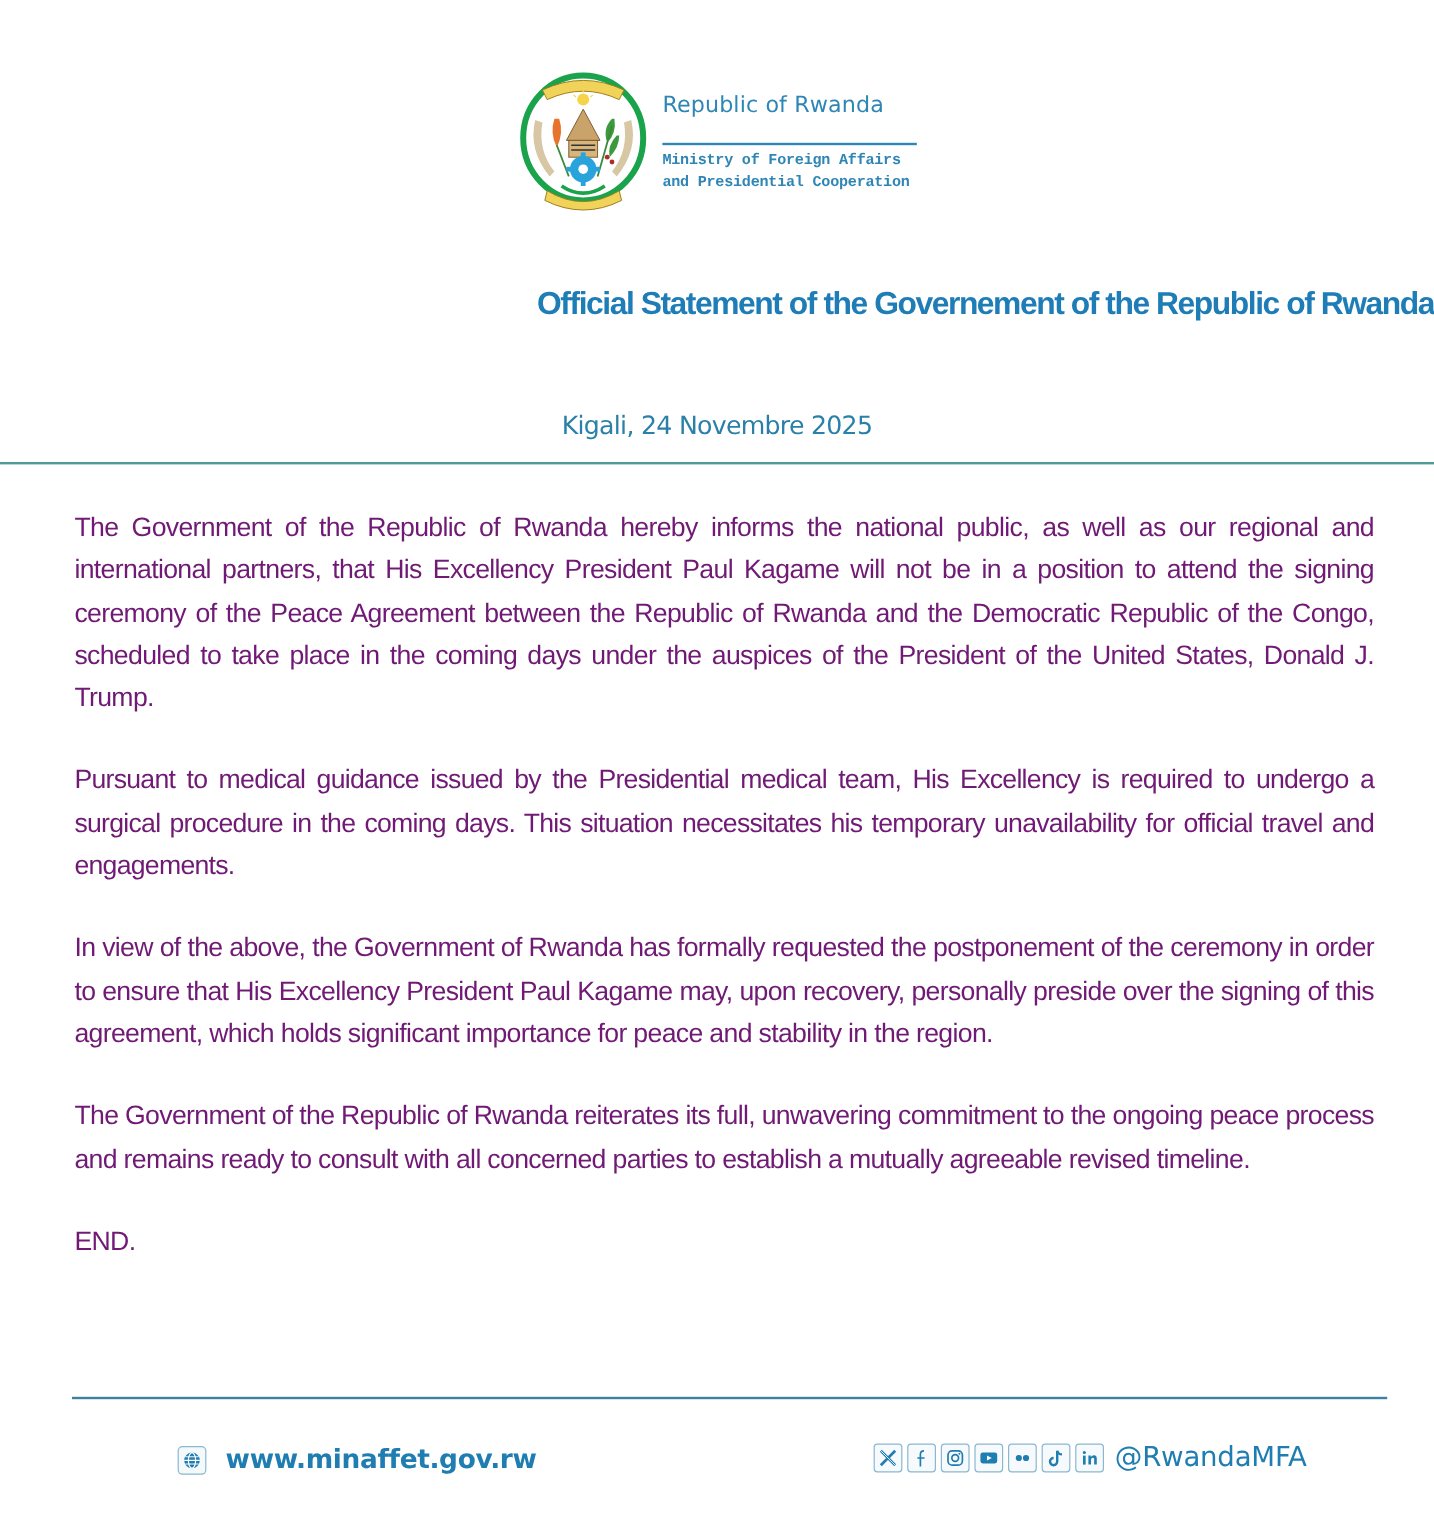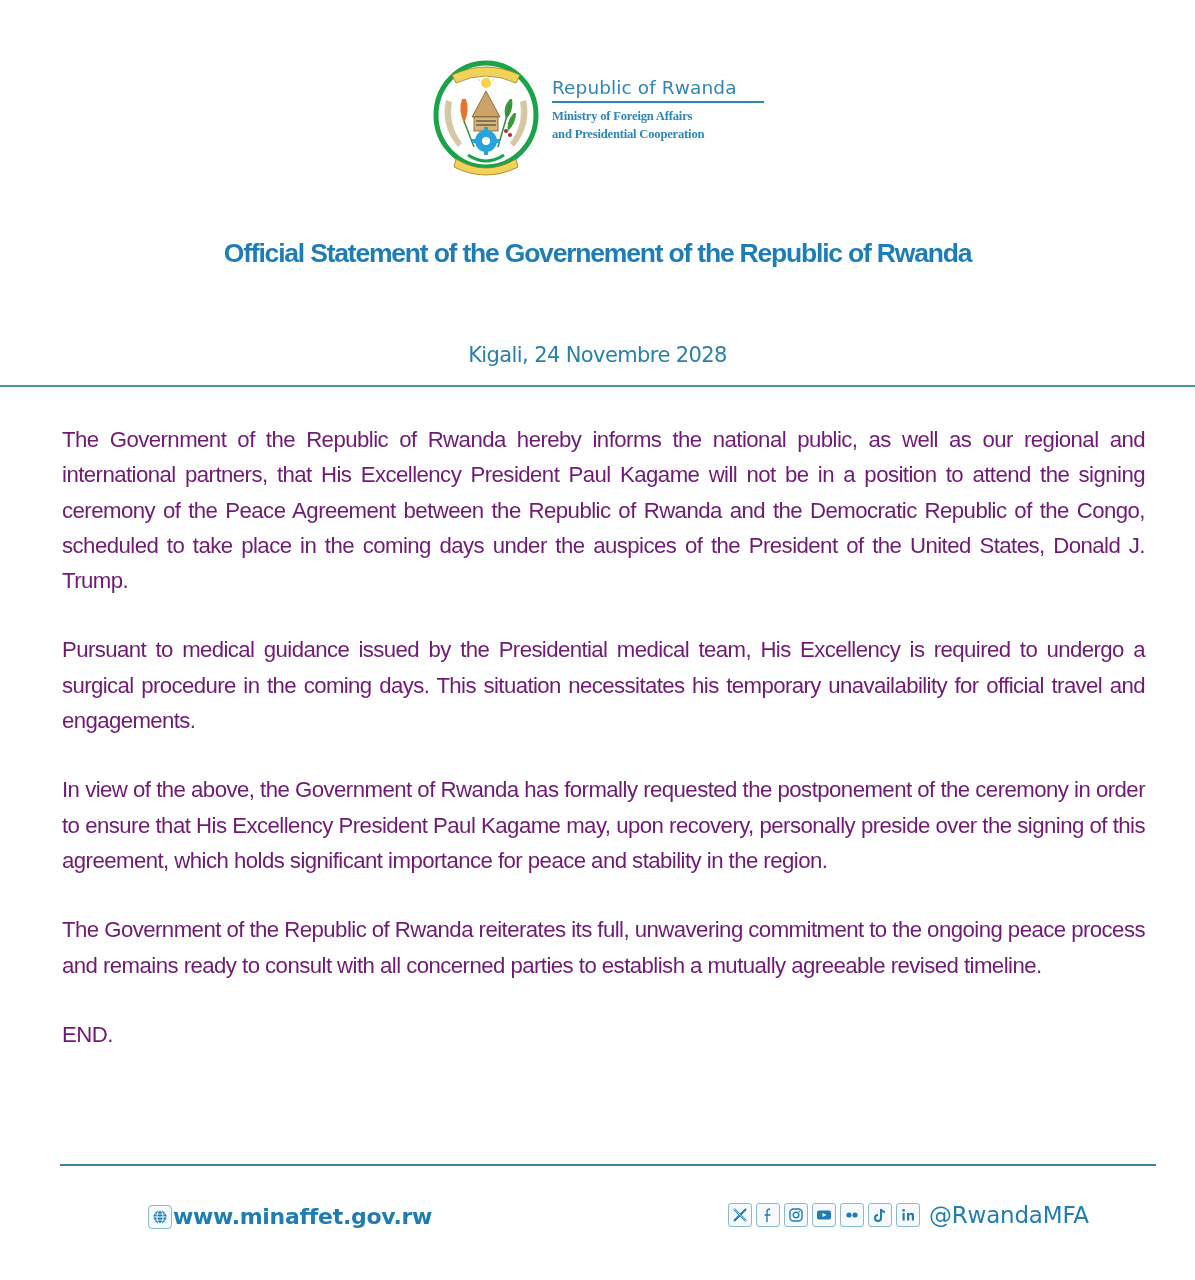--- a/index.html
+++ b/index.html
@@ -35,43 +35,43 @@
       left: 122px;
       top: 20px;
       width: 220px;
     }
     .republic-name {
       font-family: "DejaVu Sans", sans-serif;
       font-size: 18.5px;
       color: #2f86b5;
       letter-spacing: 0.1px;
       line-height: 26px;
-      padding-bottom: 0;
+      padding-bottom: 18px;
       border-bottom: 2px solid #2f86b5;
       width: 212px;
       white-space: nowrap;
     }
     .ministry-line {
-      font-family: Liberation Serif, serif;
+      font-family: Liberation Mono, monospace;
       font-weight: bold;
       font-size: 12.6px;
       color: #2f86b5;
       line-height: 18px;
       white-space: nowrap;
       letter-spacing: -0.2px;
     }
     .ministry-line.first { margin-top: 4px; }
 
     
     .statement-title {
       position: absolute;
       left: 0;
       width: 1195px;
       top: 236px;
-      text-align: center;
+      text-align: right;
       font-family: "Liberation Sans", sans-serif;
       font-weight: bold;
       font-size: 26.5px;
       letter-spacing: -1.2px;
       color: #1e7db6;
       line-height: 34px;
     }
 
     
     .dateline {
@@ -122,21 +122,21 @@
       width: 1096px;
       height: 2px;
       background: #3d82a0;
     }
     .footer-website {
       position: absolute;
       left: 148px;
       top: 1202px;
       display: flex;
       align-items: center;
-      gap: 1px;
+      gap: 16px;
       text-decoration: none;
     }
     .globe-box {
       width: 24px;
       height: 24px;
       border: 1px solid #8ab8cf;
       border-radius: 4px;
       display: flex;
       align-items: center;
       justify-content: center;
@@ -228,21 +228,21 @@
 
   <div class="ministry-text">
     <div class="republic-name">Republic of Rwanda</div>
     <div class="ministry-line first">Ministry of Foreign Affairs</div>
     <div class="ministry-line">and Presidential Cooperation</div>
   </div>
 </div>
 
 <h1 class="statement-title">Official Statement of the Governement of the Republic of Rwanda</h1>
 
-<div class="dateline">Kigali, 24 Novembre 2028</div>
+<div class="dateline">Kigali, 24 Novembre 2025</div>
 
 <div class="divider-top"></div>
 
 <div class="statement-body">
   <p class="para">The Government of the Republic of Rwanda hereby informs the national public, as well as our regional and international partners, that His Excellency President Paul Kagame will not be in a position to attend the signing ceremony of the Peace Agreement between the Republic of Rwanda and the Democratic Republic of the Congo, scheduled to take place in the coming days under the auspices of the President of the United States, Donald J. Trump.</p>
   <p class="para p2">Pursuant to medical guidance issued by the Presidential medical team, His Excellency is required to undergo a surgical procedure in the coming days. This situation necessitates his temporary unavailability for official travel and engagements.</p>
   <p class="para">In view of the above, the Government of Rwanda has formally requested the postponement of the ceremony in order to ensure that His Excellency President Paul Kagame may, upon recovery, personally preside over the signing of this agreement, which holds significant importance for peace and stability in the region.</p>
   <p class="para">The Government of the Republic of Rwanda reiterates its full, unwavering commitment to the ongoing peace process and remains ready to consult with all concerned parties to establish a mutually agreeable revised timeline.</p>
   <p class="para end">END.</p>
 </div>

